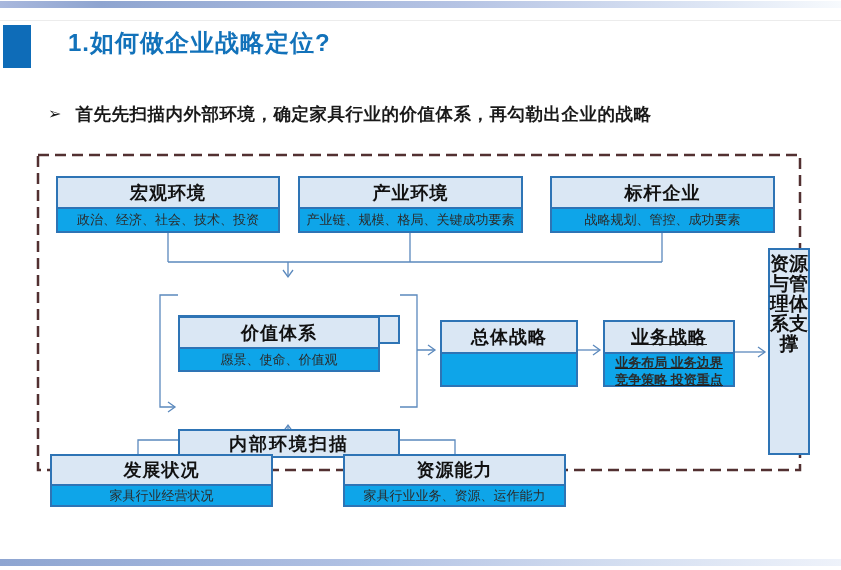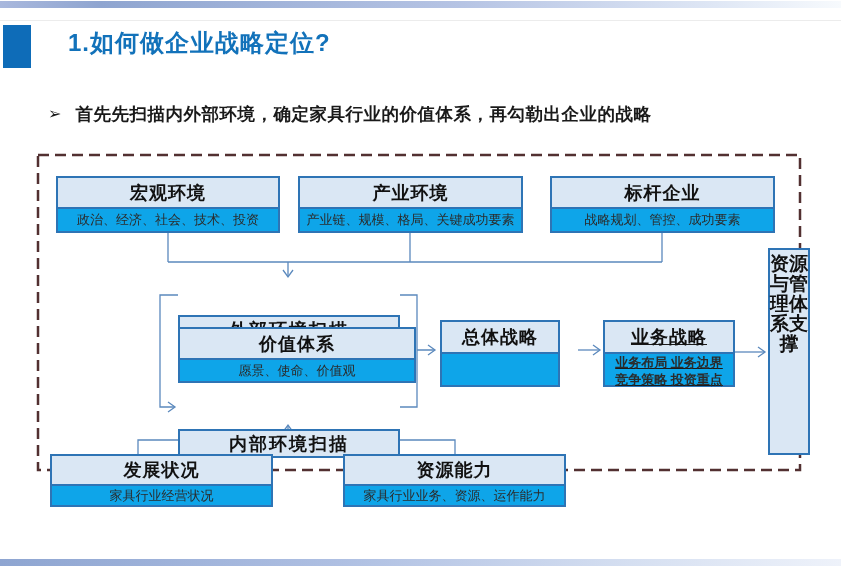--- a/index.html
+++ b/index.html
@@ -29,24 +29,24 @@
   .box .bd{font-size:13px;color:#2b2b2b;display:flex;flex-direction:column;align-items:center;justify-content:center;flex:1 1 auto;white-space:nowrap;}
   .solo{position:absolute;z-index:2;box-sizing:border-box;border:2px solid #2e74b5;background:#dae7f4;
     font-weight:bold;font-size:18px;color:#111;display:flex;align-items:center;justify-content:center;letter-spacing:2px;margin-top:36px;}
   .bold-bd{font-weight:bold;line-height:17px;}
   
   #box-macro{left:56px;top:176px;width:224px;height:57px;}
   #box-industry{left:298px;top:176px;width:225px;height:57px;}
   #box-benchmark{left:550px;top:176px;width:225px;height:57px;}
   #box-macro .hd,#box-industry .hd,#box-benchmark .hd{height:29px;}
   #box-external{left:178px;top:279px;width:222px;height:29px;}
-  #box-values{left:178px;top:327px;width:238px;height:56px;}
+  #box-values{left:178px;top:316px;width:202px;height:56px;}
   #box-values .hd{height:29px;}
   #box-internal{left:178px;top:393px;width:222px;height:29px;}
-  #box-overall{left:440px;top:320px;width:120px;height:67px;}
+  #box-overall{left:440px;top:320px;width:138px;height:67px;}
   #box-business{left:603px;top:320px;width:132px;height:67px;text-decoration:underline;}
   #box-overall .hd,#box-business .hd{height:30px;}
   #box-development{left:50px;top:454px;width:223px;height:53px;}
   #box-resources{left:343px;top:454px;width:223px;height:53px;}
   #box-development .hd,#box-resources .hd{height:28px;}
   #box-support{left:768px;top:248px;width:42px;height:207px;z-index:3;
     box-sizing:border-box;border:2px solid #2e74b5;background:#dae7f4;position:absolute;}
   #box-support .vtxt{width:100%;height:100%;font-size:19px;font-weight:bold;color:#111;
     text-align:center;word-break:break-all;line-height:20px;padding-top:4px;box-sizing:border-box;}
 </style>

